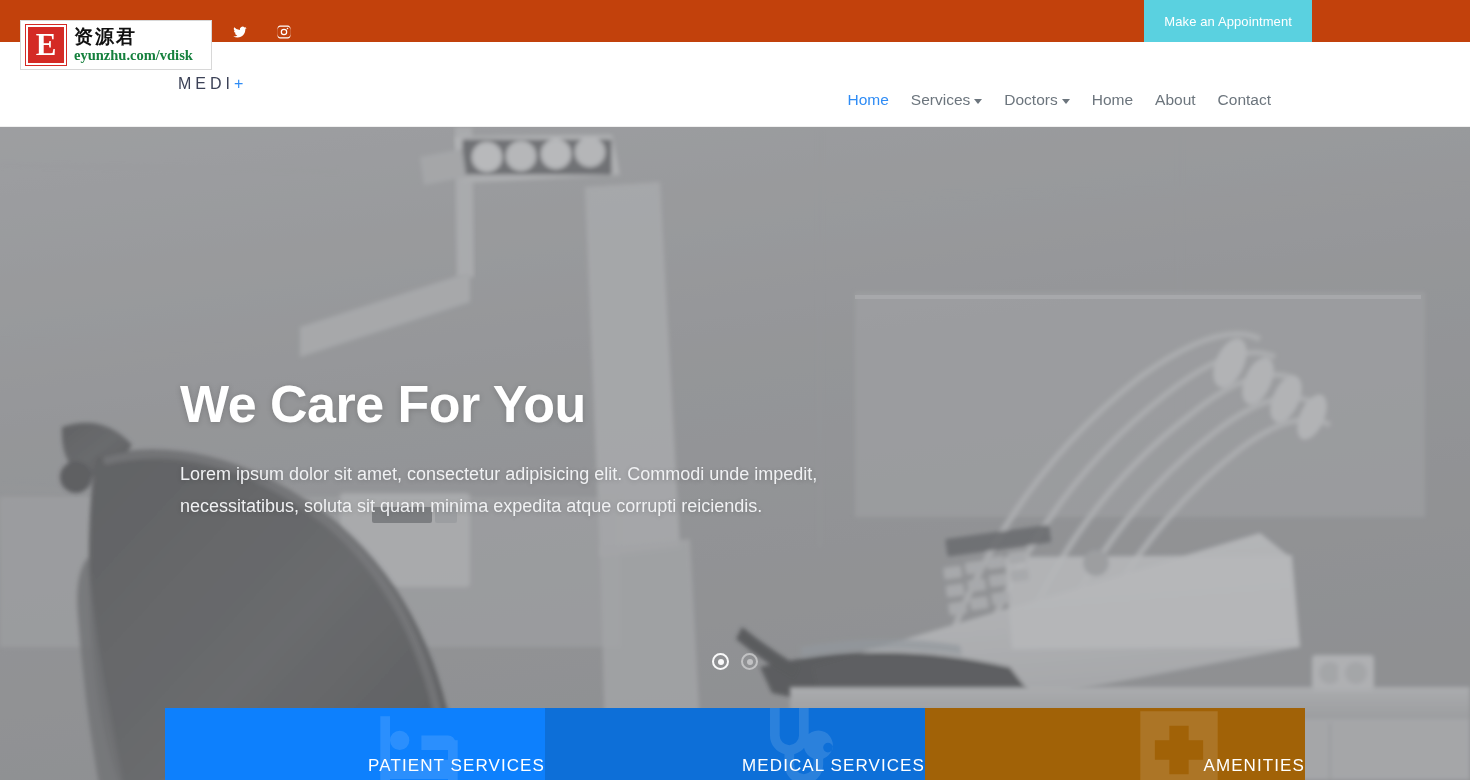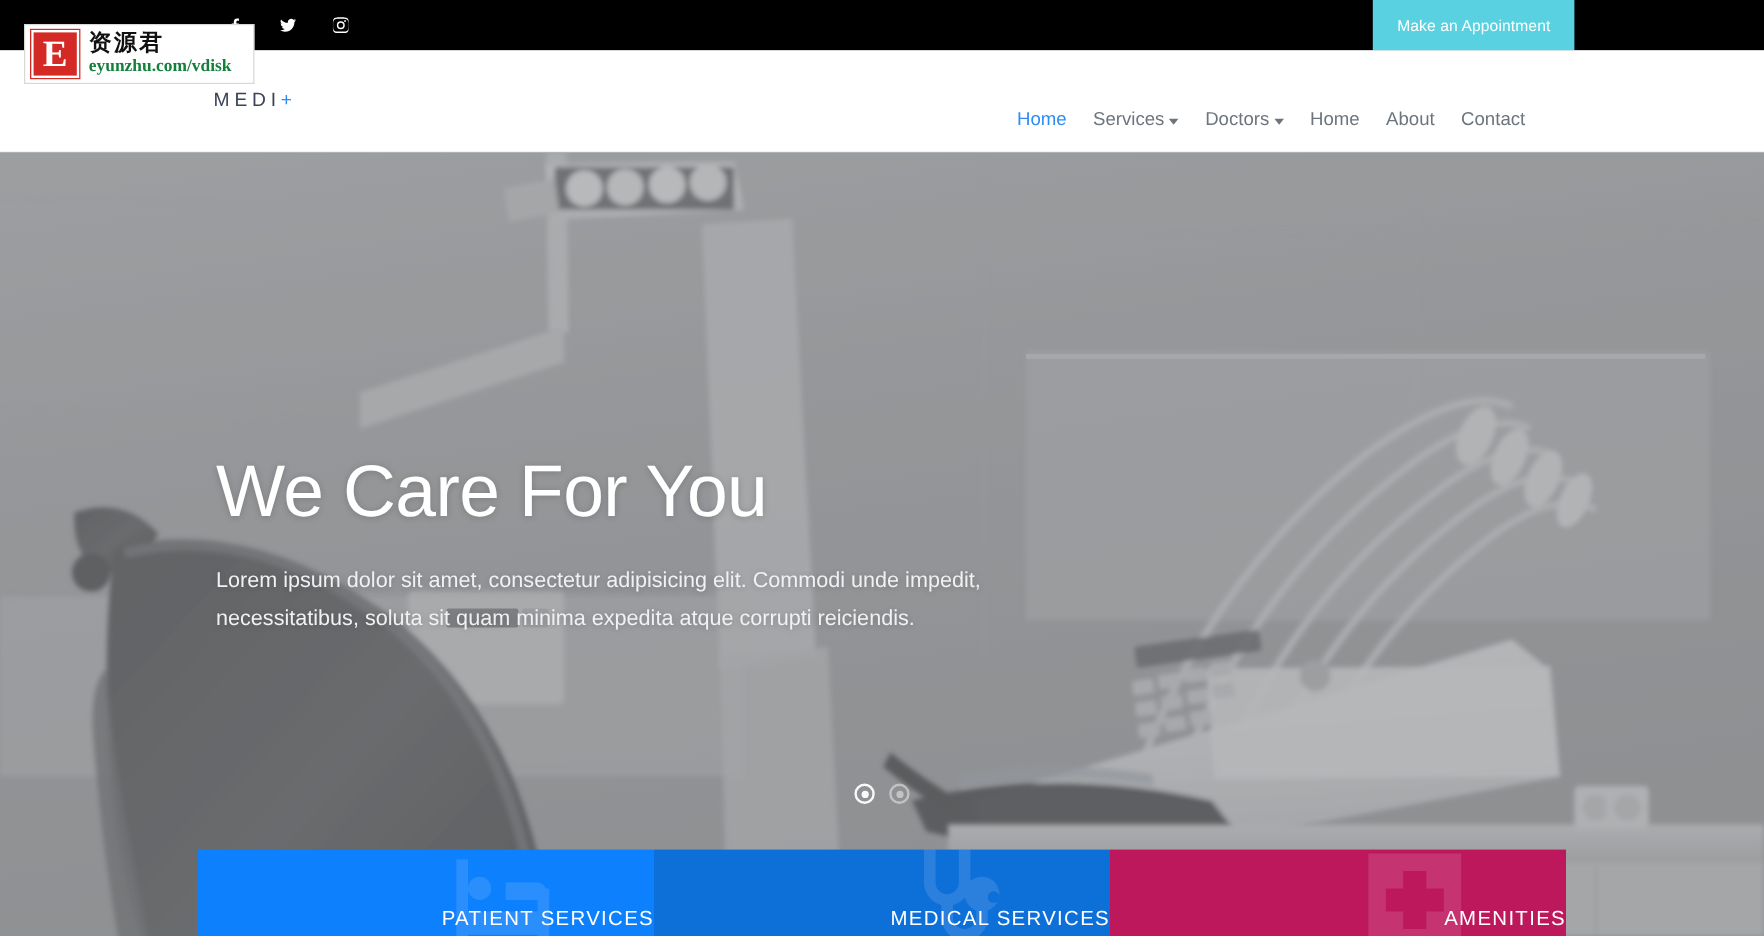--- a/index.html
+++ b/index.html
@@ -8,22 +8,22 @@
     width: 1470px; height: 780px;
     overflow: hidden;
     font-family: "Liberation Sans", sans-serif;
     background: #ffffff;
   }
 
   
   .topbar {
     position: absolute; top: 0; left: 0;
     width: 1470px; height: 42px;
-    background: #000000;
-    display: flex; align-items: center;
+    background: #c2410c;
+    display: flex; align-items: flex-end;
   }
   .social-group {
     display: flex; align-items: center;
     gap: 24px;
     margin-left: 186px;
   }
   .social-icon {
     width: 20px; height: 20px;
     display: flex; align-items: center; justify-content: center;
     color: #ffffff;
@@ -101,24 +101,24 @@
   .hero-overlay {
     position: absolute; inset: 0;
     background: rgba(120,124,130,0.34);
   }
   .hero-content {
     position: absolute; left: 180px; top: 250px;
     width: 660px;
     z-index: 6;
   }
   .hero-title {
-    font-size: 61px;
+    font-size: 52px;
     line-height: 1.05;
     color: #ffffff;
-    font-weight: 400;
+    font-weight: 700;
     letter-spacing: -0.5px;
     text-shadow: 0 1px 6px rgba(0,0,0,0.18);
   }
   .hero-text {
     margin-top: 26px;
     font-size: 18px;
     line-height: 1.78;
     color: #f0f1f3;
     text-shadow: 0 1px 5px rgba(0,0,0,0.2);
   }
@@ -152,21 +152,21 @@
   .card {
     flex: 1;
     position: relative;
     overflow: hidden;
     padding: 48px 0 0 45px;
     cursor: pointer;
     text-align: right;
   }
   .card-1 { background: #0d80fd; }
   .card-2 { background: #0d6fd8; }
-  .card-3 { background: #be185d; }
+  .card-3 { background: #a16207; }
   .card-title {
     position: relative; z-index: 2;
     color: #ffffff;
     font-size: 17px;
     letter-spacing: 1.1px;
     font-weight: 400;
     white-space: nowrap;
   }
   .card-bgicon {
     position: absolute;

